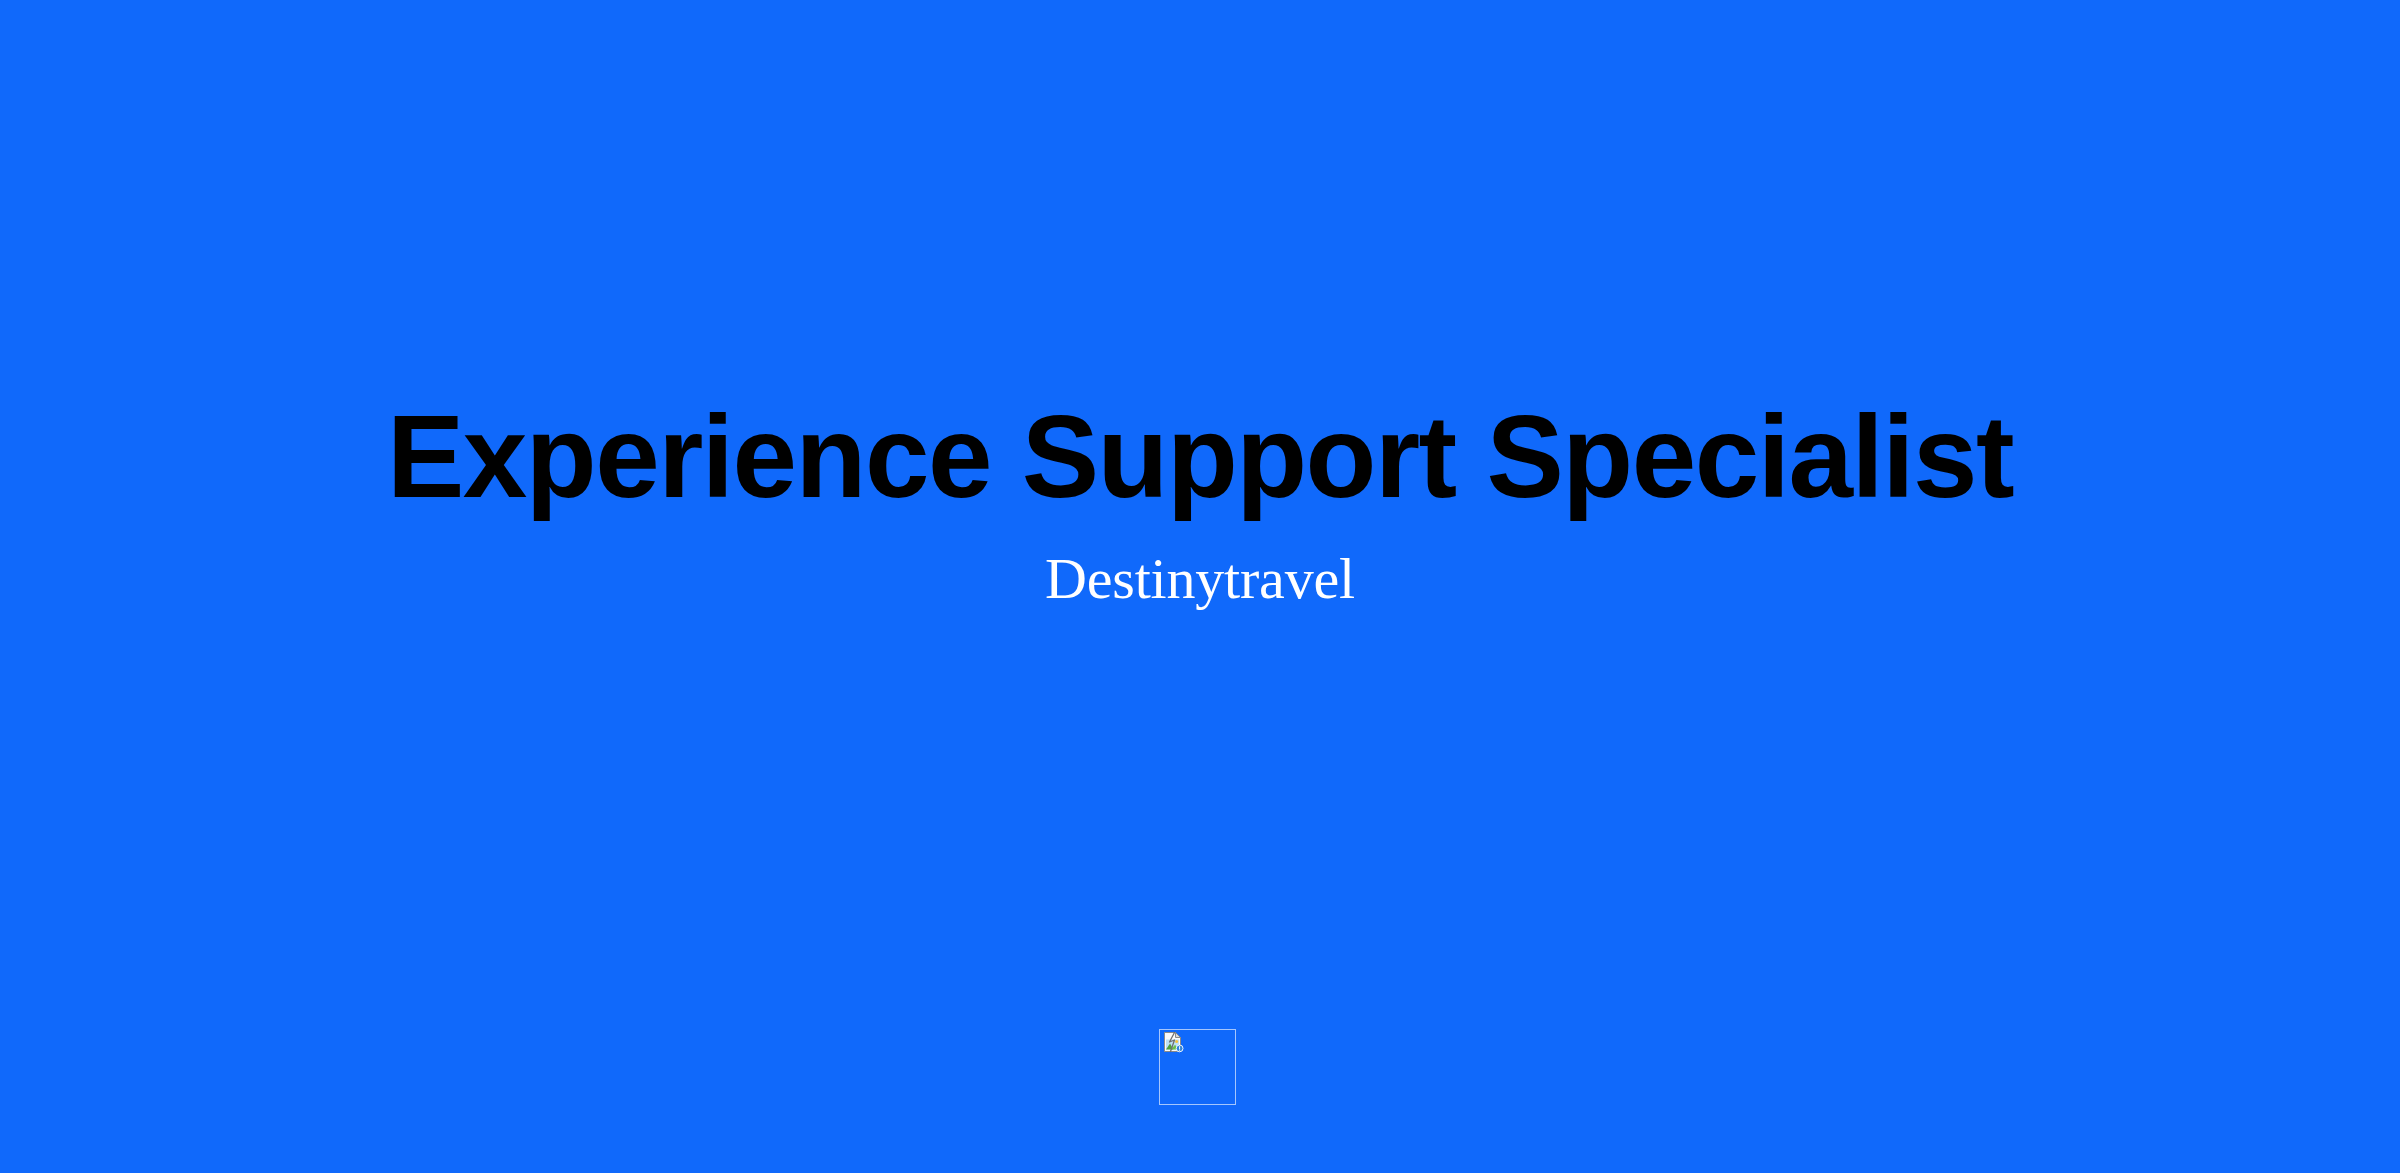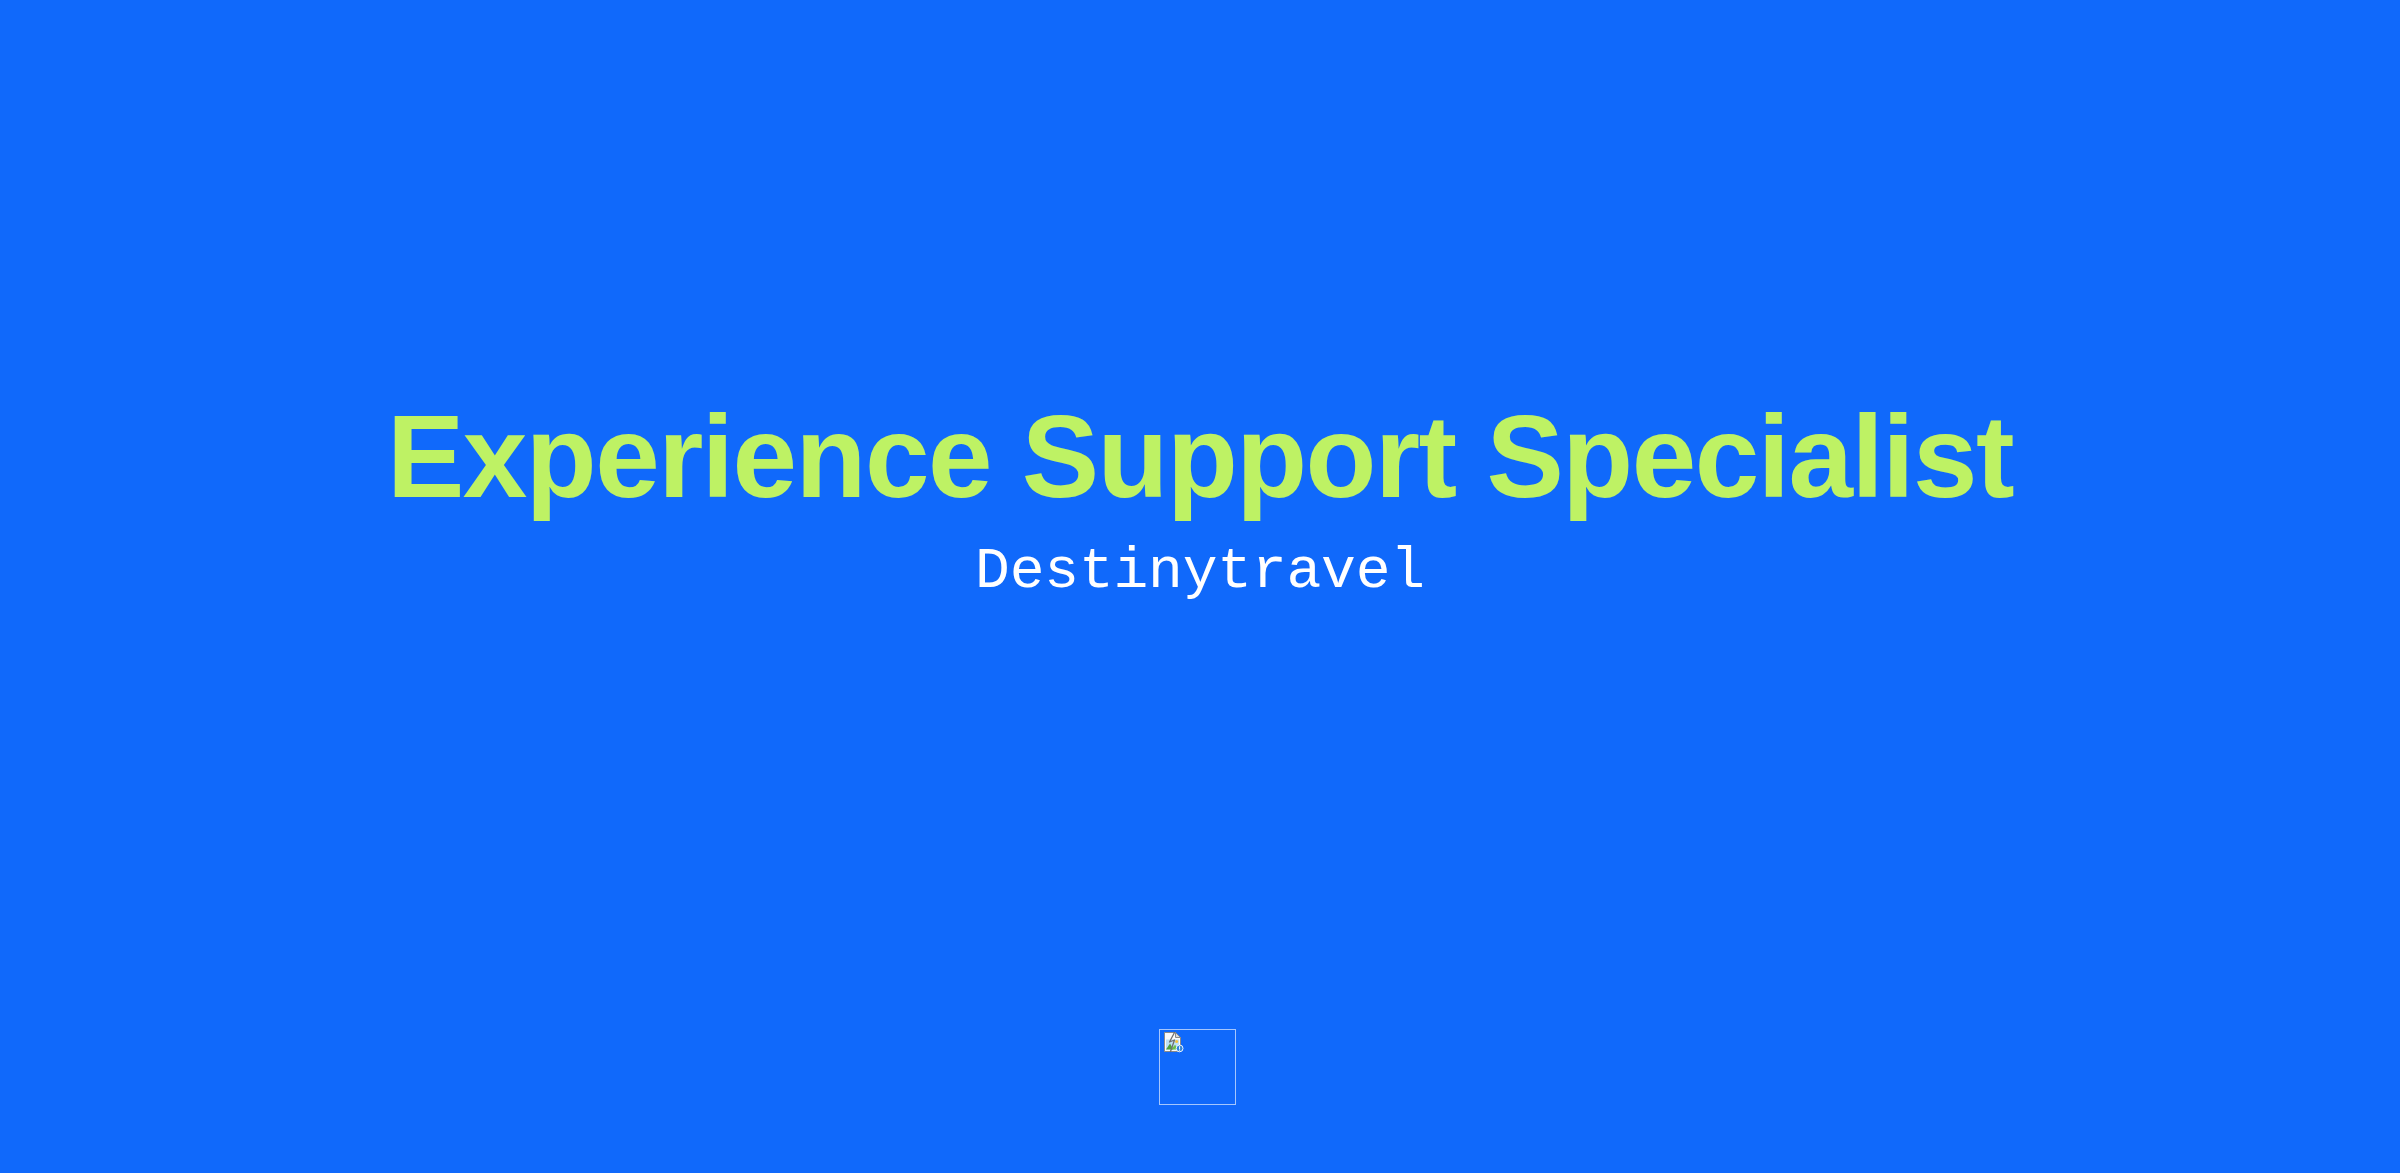--- a/index.html
+++ b/index.html
@@ -37,28 +37,28 @@
     box-sizing: border-box;
   }
 
   .job-title {
     margin: 0;
     font-family: "Liberation Sans", sans-serif;
     font-size: 116px;
     font-weight: 700;
     line-height: 1.06;
     letter-spacing: -1.5px;
-    color: #bef264;
+    color: #000000;
     white-space: nowrap;
   }
 
   .company-name {
-    margin: 0;
+    margin: 7px;
     padding-top: 22px;
-    font-family: Liberation Mono, monospace;
+    font-family: Liberation Serif, serif;
     font-size: 58px;
     font-weight: 400;
     line-height: 1.08;
     letter-spacing: -0.2px;
     color: #FFFFFF;
     white-space: nowrap;
   }
 
   
   .logo-slot {

